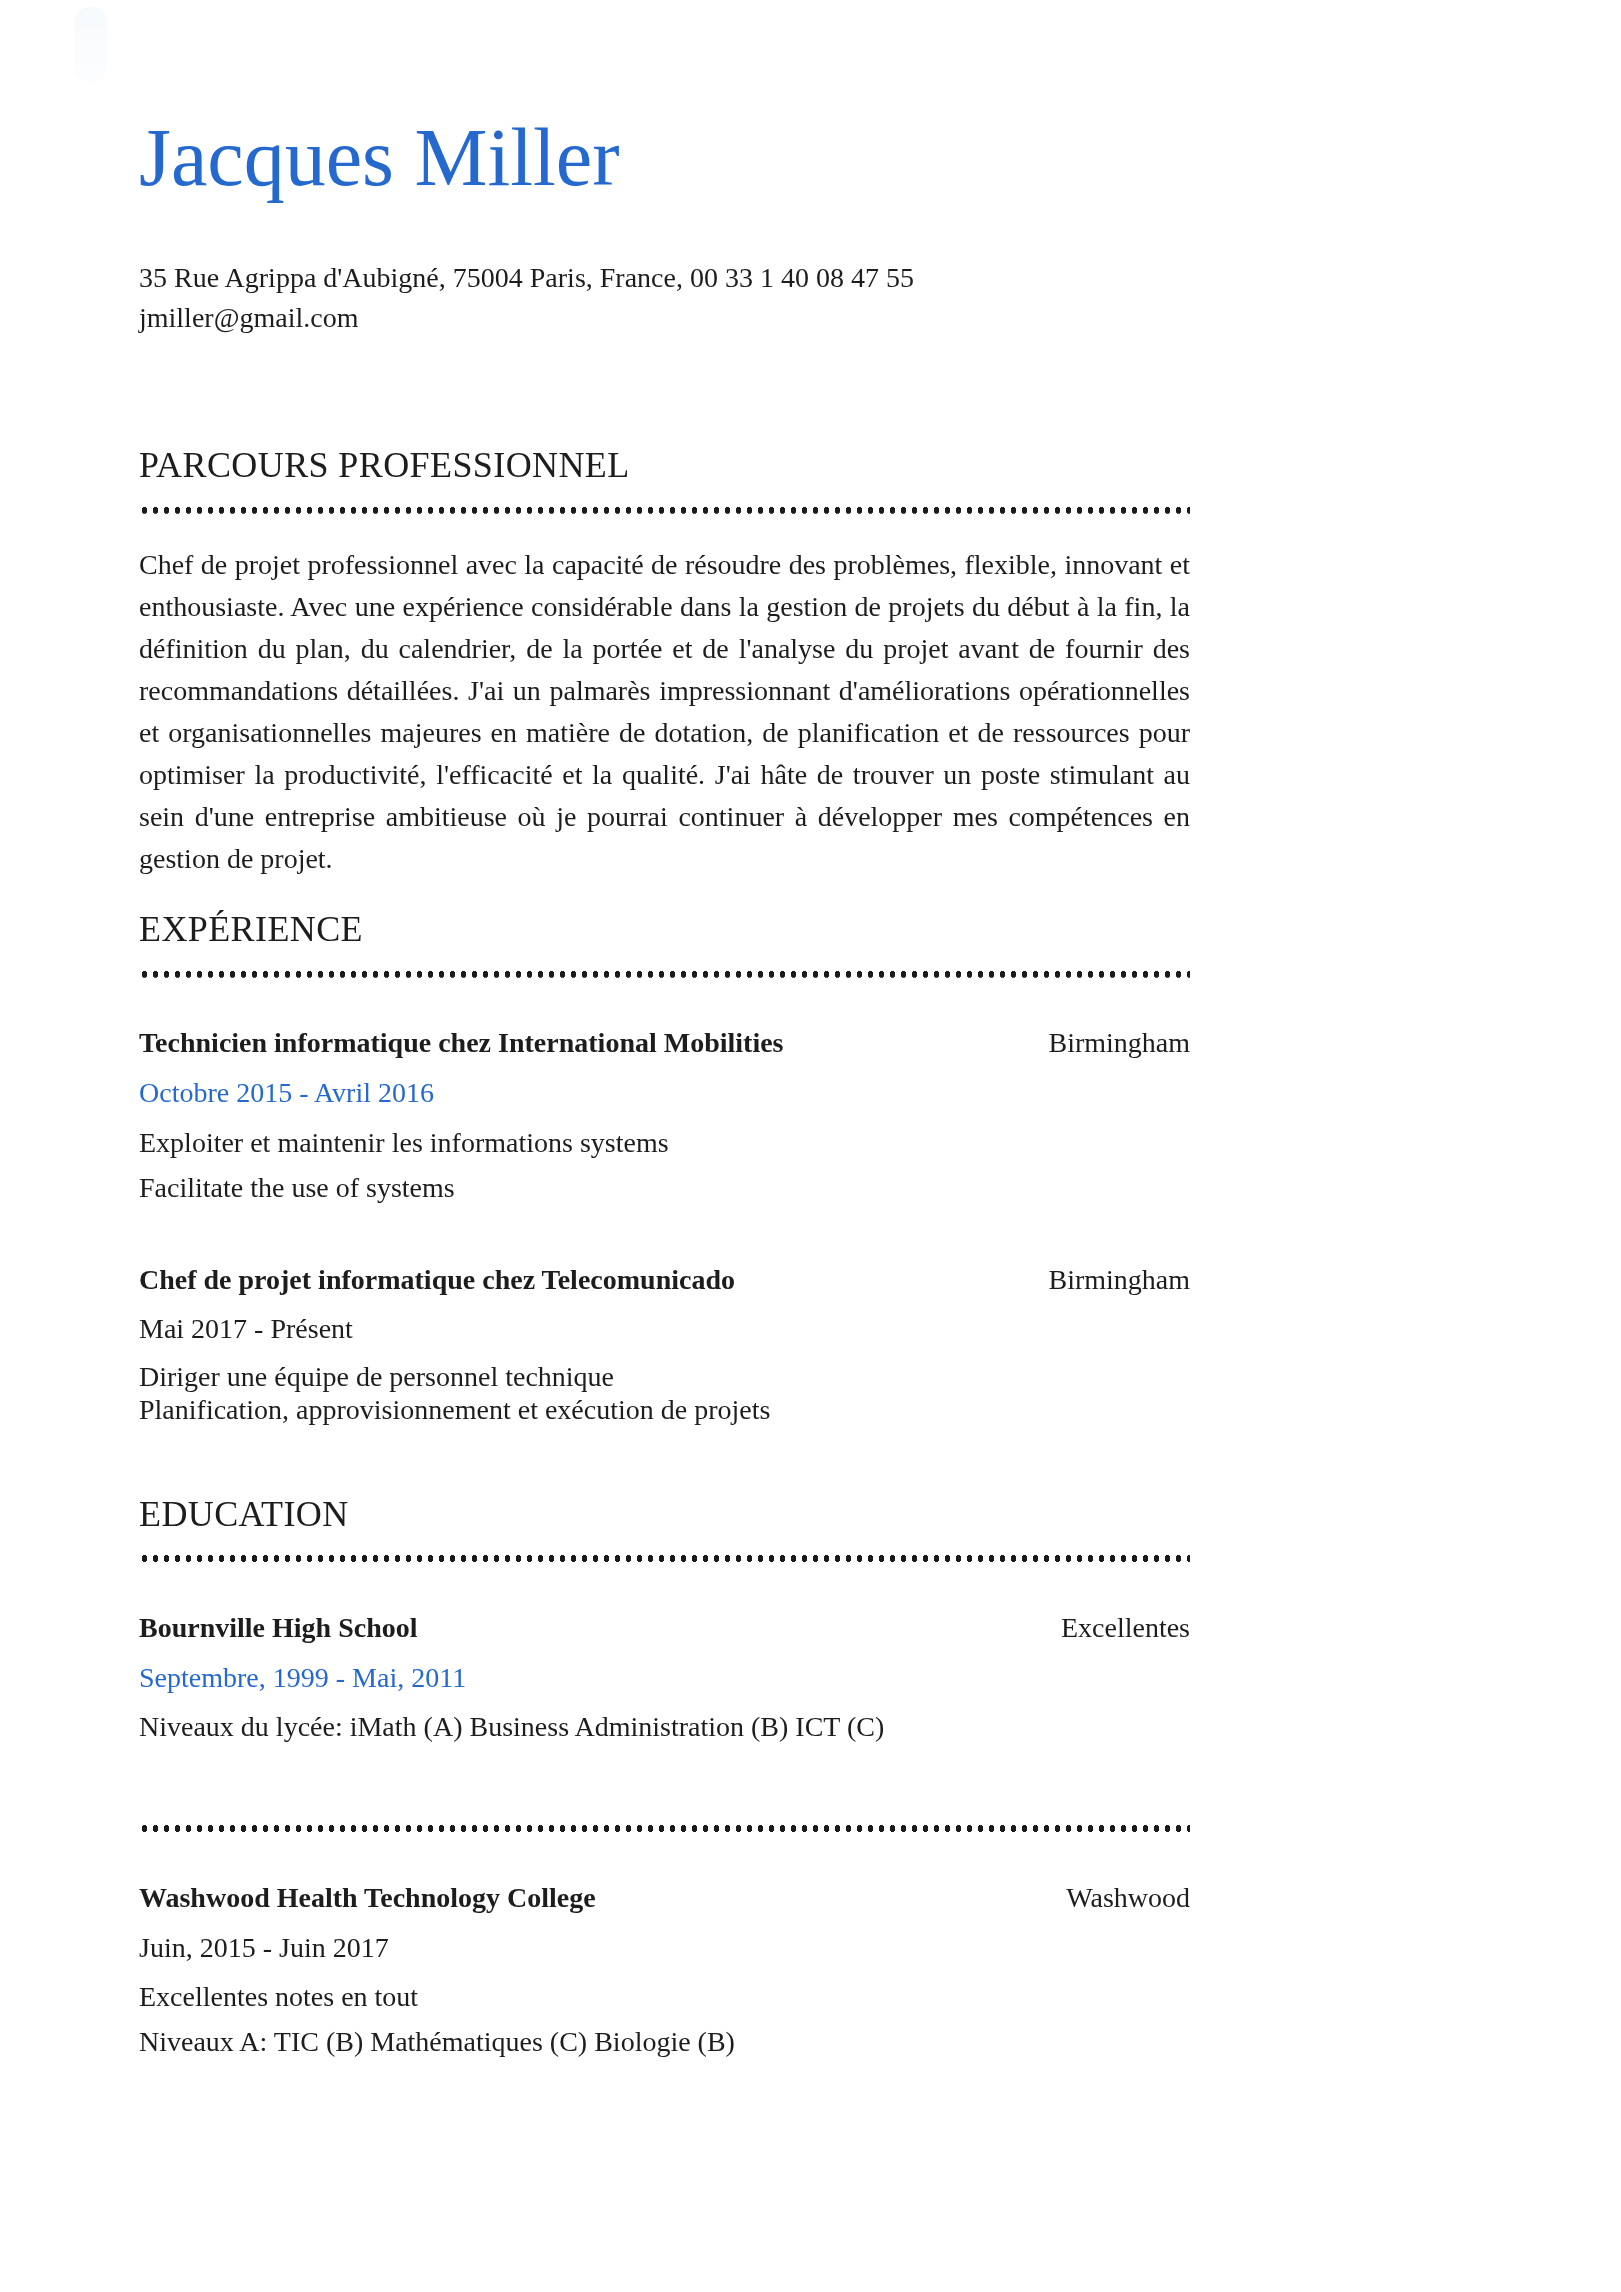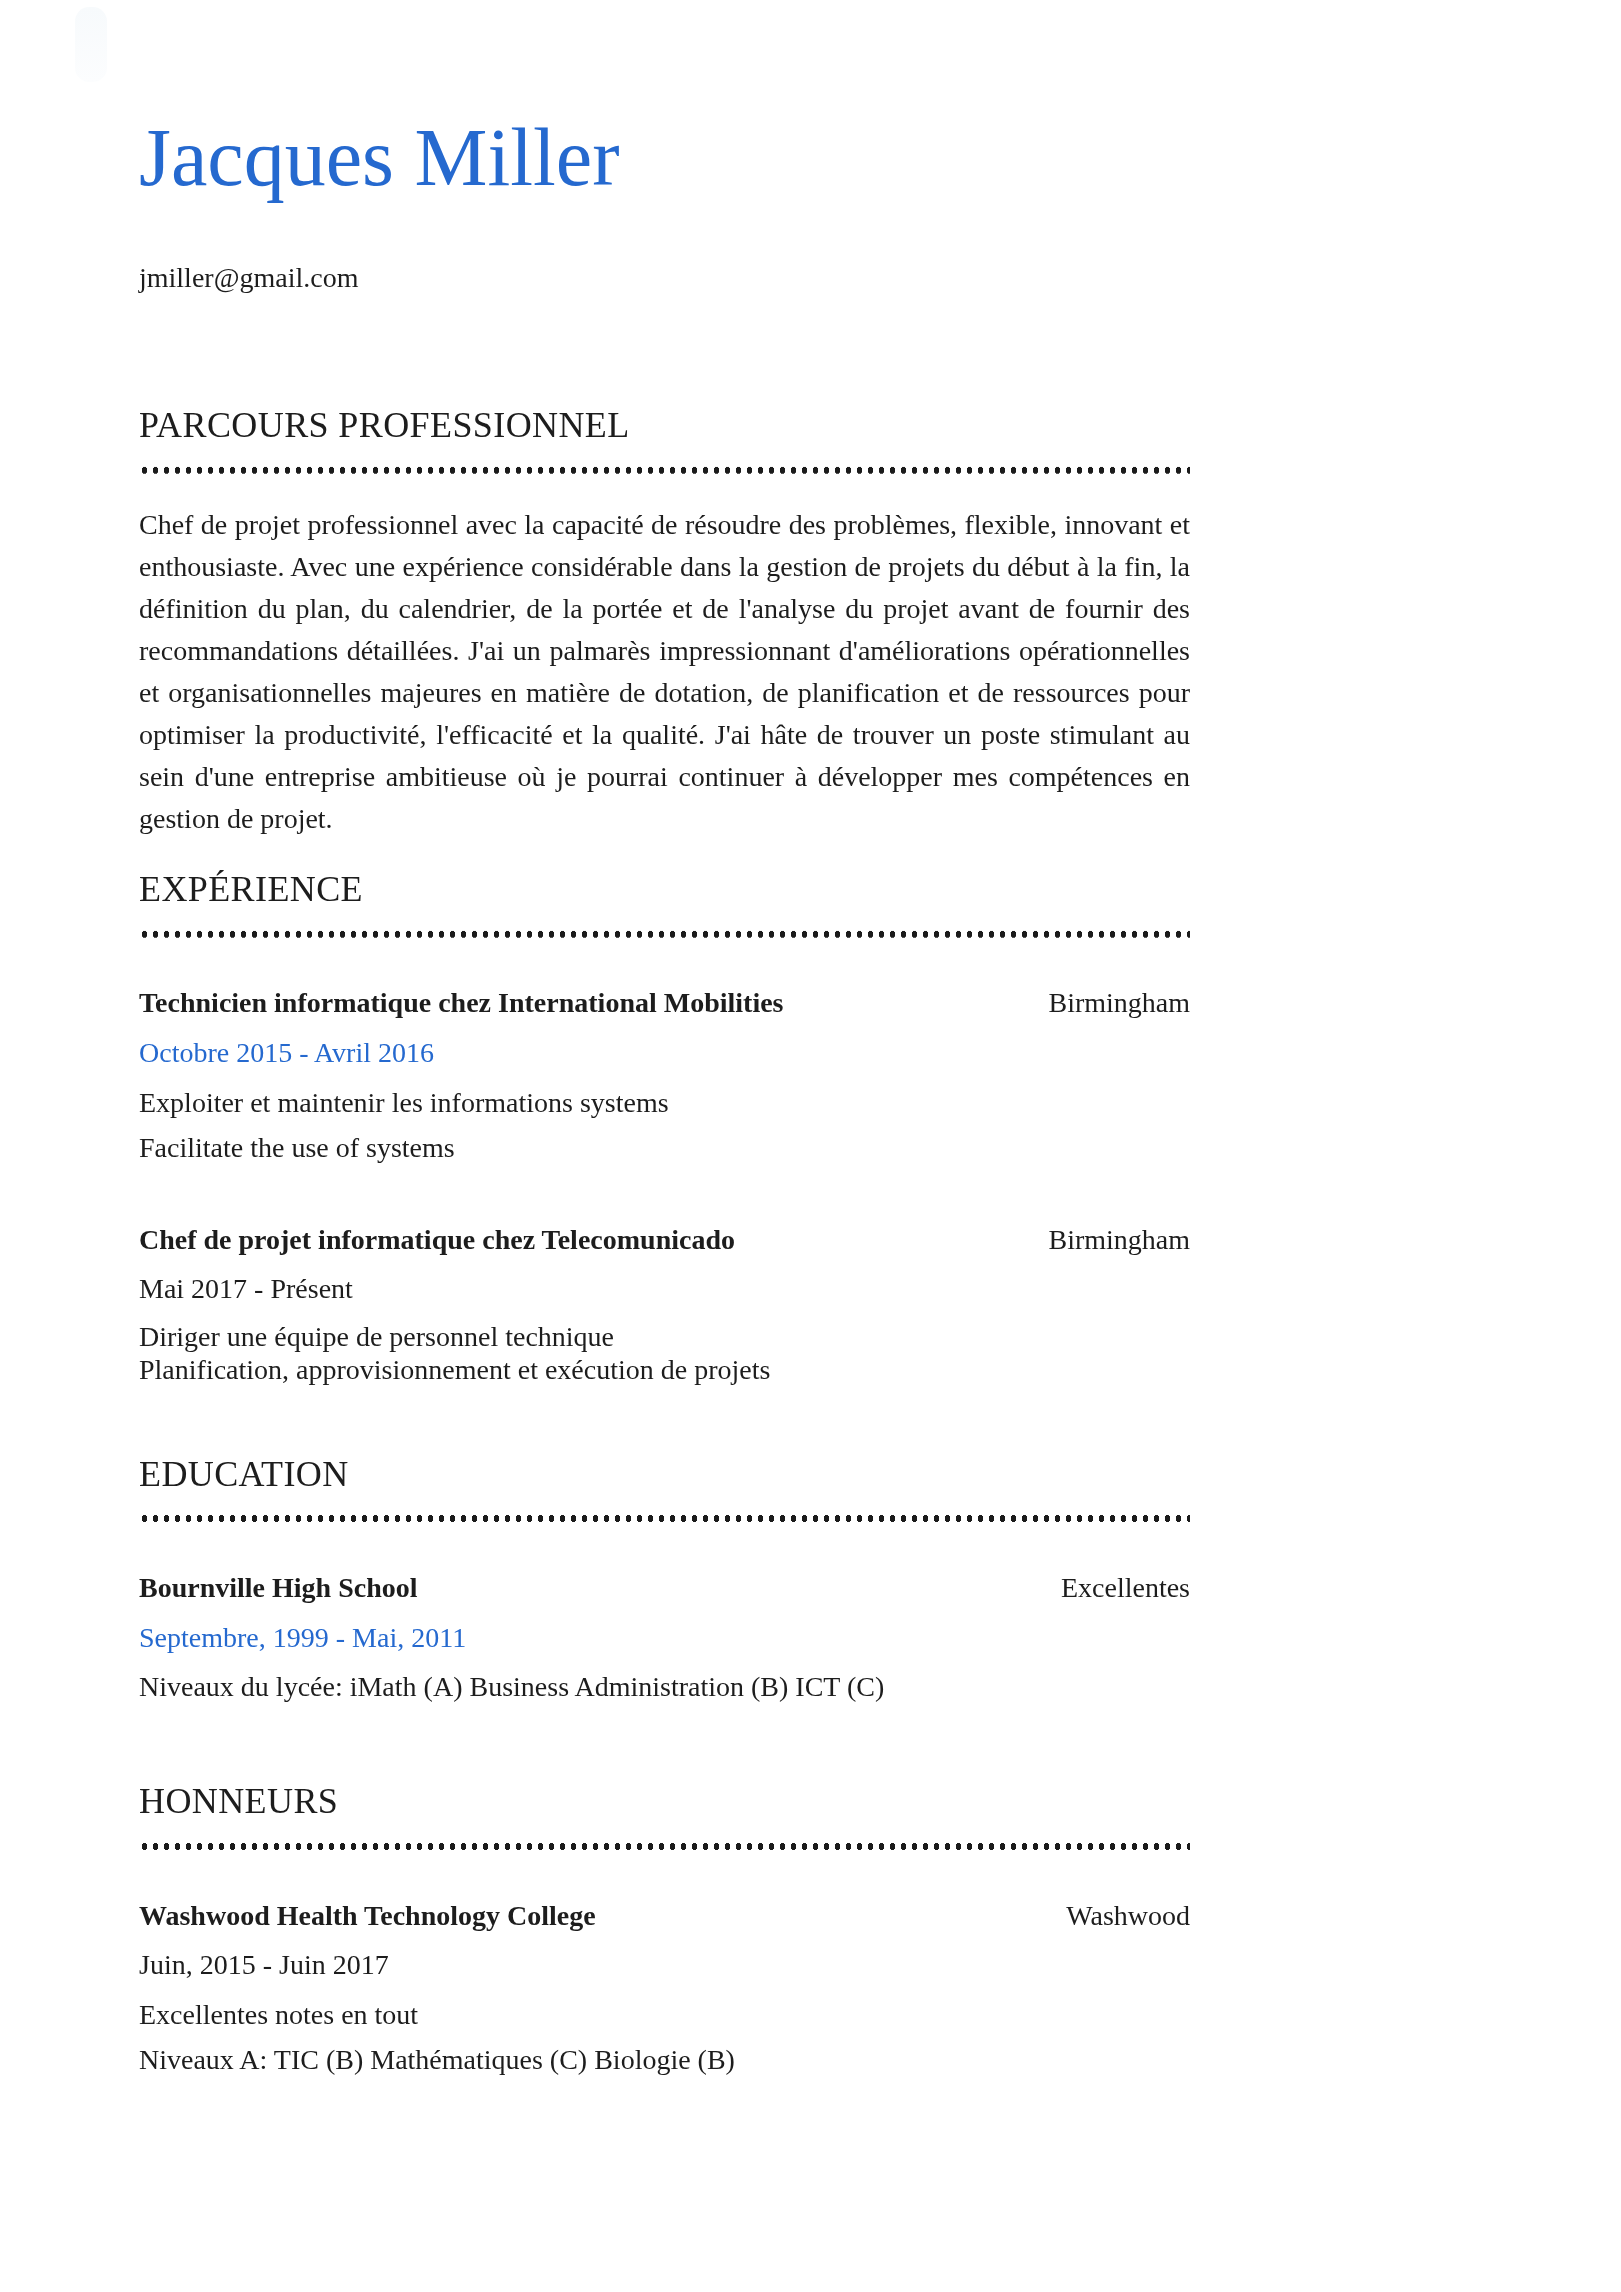--- a/index.html
+++ b/index.html
@@ -105,20 +105,21 @@
 </style>
 </head>
 <body>
 
 <div class="page">
   <div class="smudge"></div>
 
   <header>
     <h1 class="name">Jacques Miller</h1>
     <div class="contact">
+      <div class="contact-line">35 Rue Agrippa d'Aubigné, 75004 Paris, France, 00 33 1 40 08 47 55</div>
       <div class="contact-line">jmiller@gmail.com</div>
     </div>
   </header>
 
   <div>
   <section class="section summary">
     <h2 class="section-title">PARCOURS PROFESSIONNEL</h2>
     <div class="dots"></div>
     <div class="section-body">
           <p class="summary-text">Chef de projet professionnel avec la capacité de résoudre des problèmes, flexible, innovant et enthousiaste. Avec une expérience considérable dans la gestion de projets du début à la fin, la définition du plan, du calendrier, de la portée et de l'analyse du projet avant de fournir des recommandations détaillées. J'ai un palmarès impressionnant d'améliorations opérationnelles et organisationnelles majeures en matière de dotation, de planification et de ressources pour optimiser la productivité, l'efficacité et la qualité. J'ai hâte de trouver un poste stimulant au sein d'une entreprise ambitieuse où je pourrai continuer à développer mes compétences en gestion de projet.</p>
@@ -166,21 +167,20 @@
     </div>
     <div class="entry-dates accent">Septembre, 1999 - Mai, 2011</div>
     <div class="entry-lines loose">
               <div class="entry-line">Niveaux du lycée: iMath (A) Business Administration (B) ICT (C)</div>
             </div>
   </article>
 </div>
   </section>
 
   <section class="section honors">
-    <h2 class="section-title">HONNEURS</h2>
     <div class="dots"></div>
     <div class="section-body">
   <article class="entry">
     <div class="entry-head">
       <h3 class="entry-title">Washwood Health Technology College</h3>
       <div class="entry-location">Washwood</div>
     </div>
     <div class="entry-dates">Juin, 2015 - Juin 2017</div>
     <div class="entry-lines loose">
               <div class="entry-line">Excellentes notes en tout</div>

